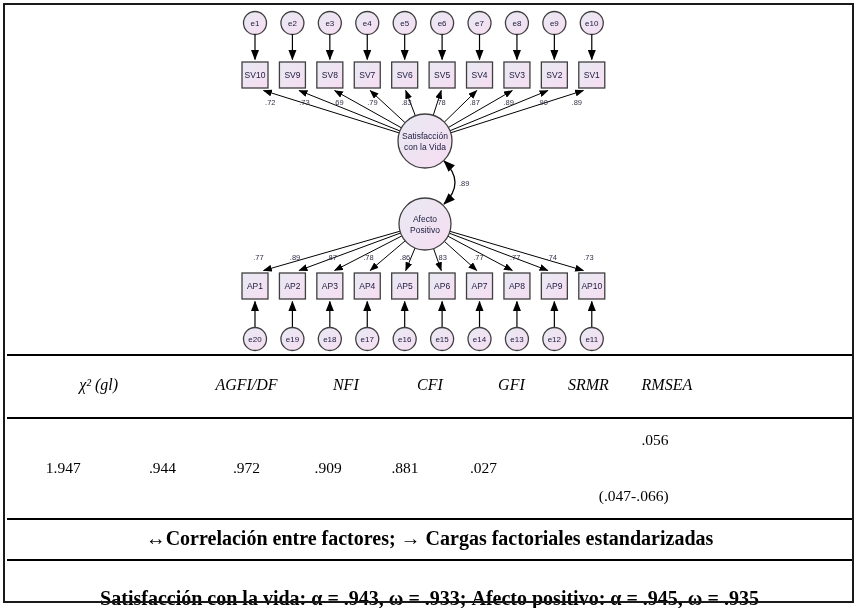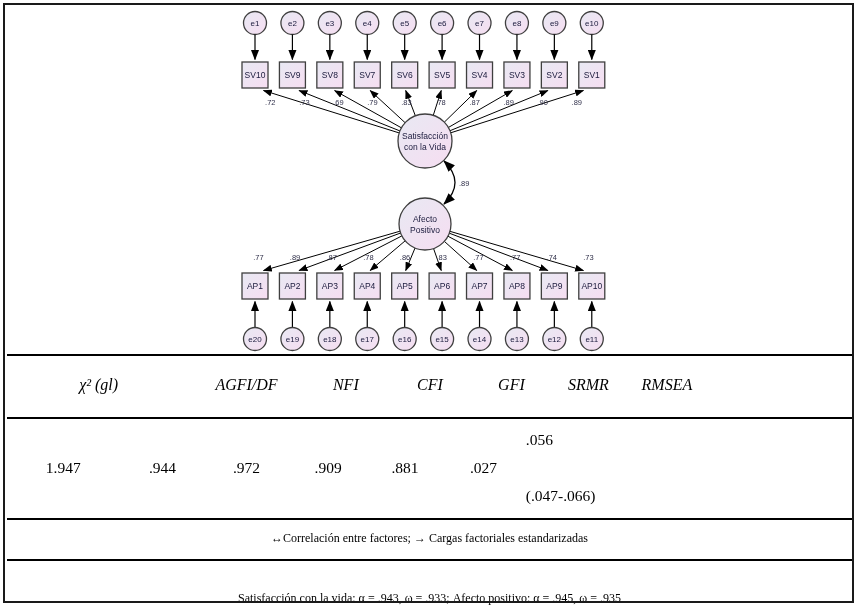--- a/index.html
+++ b/index.html
@@ -12,22 +12,22 @@
   
   .hline{position:absolute;left:7px;right:7px;height:1.5px;background:#000;}
   .hl1{top:354px}.hl2{top:417px}.hl3{top:518px}.hl4{top:559px}
   .trow{position:absolute;left:7px;right:7px;display:flex;align-items:center;}
   .header-row{top:356px;height:58px;}
   .data-row{top:419px;height:97px;}
   .tcell{text-align:center;font-size:15.5px;}
   .header-row .tcell{font-style:italic;font-size:16px;}
   .c0{flex:0 0 21.7%}.c1{flex:0 0 13.3%}.c2{flex:0 0 10.2%}.c3{flex:0 0 9.7%}
   .c4{flex:0 0 9.6%}.c5{flex:0 0 8.6%}.c6{flex:0 0 10%}.c7{flex:0 0 16.9%}
-  .rmsea-stack{display:flex;flex-direction:column;align-items:flex-start;gap:38px;}
-  .note{position:absolute;left:7px;right:7px;text-align:center;font-size:12px;}
+  .rmsea-stack{display:flex;flex-direction:column;align-items:flex-end;gap:38px;}
+  .note{position:absolute;left:7px;right:7px;text-align:center;font-size:20px;font-weight:bold;}
   .n1{top:519px;height:39px;line-height:39px;}
   .n2{top:579px;height:38px;line-height:38px;}
 
   
   .shape-label{font-family:"Liberation Sans",sans-serif;font-size:8.5px;fill:#1a1a3c;text-anchor:middle;}
   .err-label{font-family:"Liberation Sans",sans-serif;font-size:8px;fill:#1a1a3c;text-anchor:middle;}
   .load-label{font-family:"Liberation Sans",sans-serif;font-size:7.5px;fill:#30304a;text-anchor:middle;}
   .corr-label{font-family:"Liberation Sans",sans-serif;font-size:7.5px;fill:#30304a;}
 </style>
 </head>

